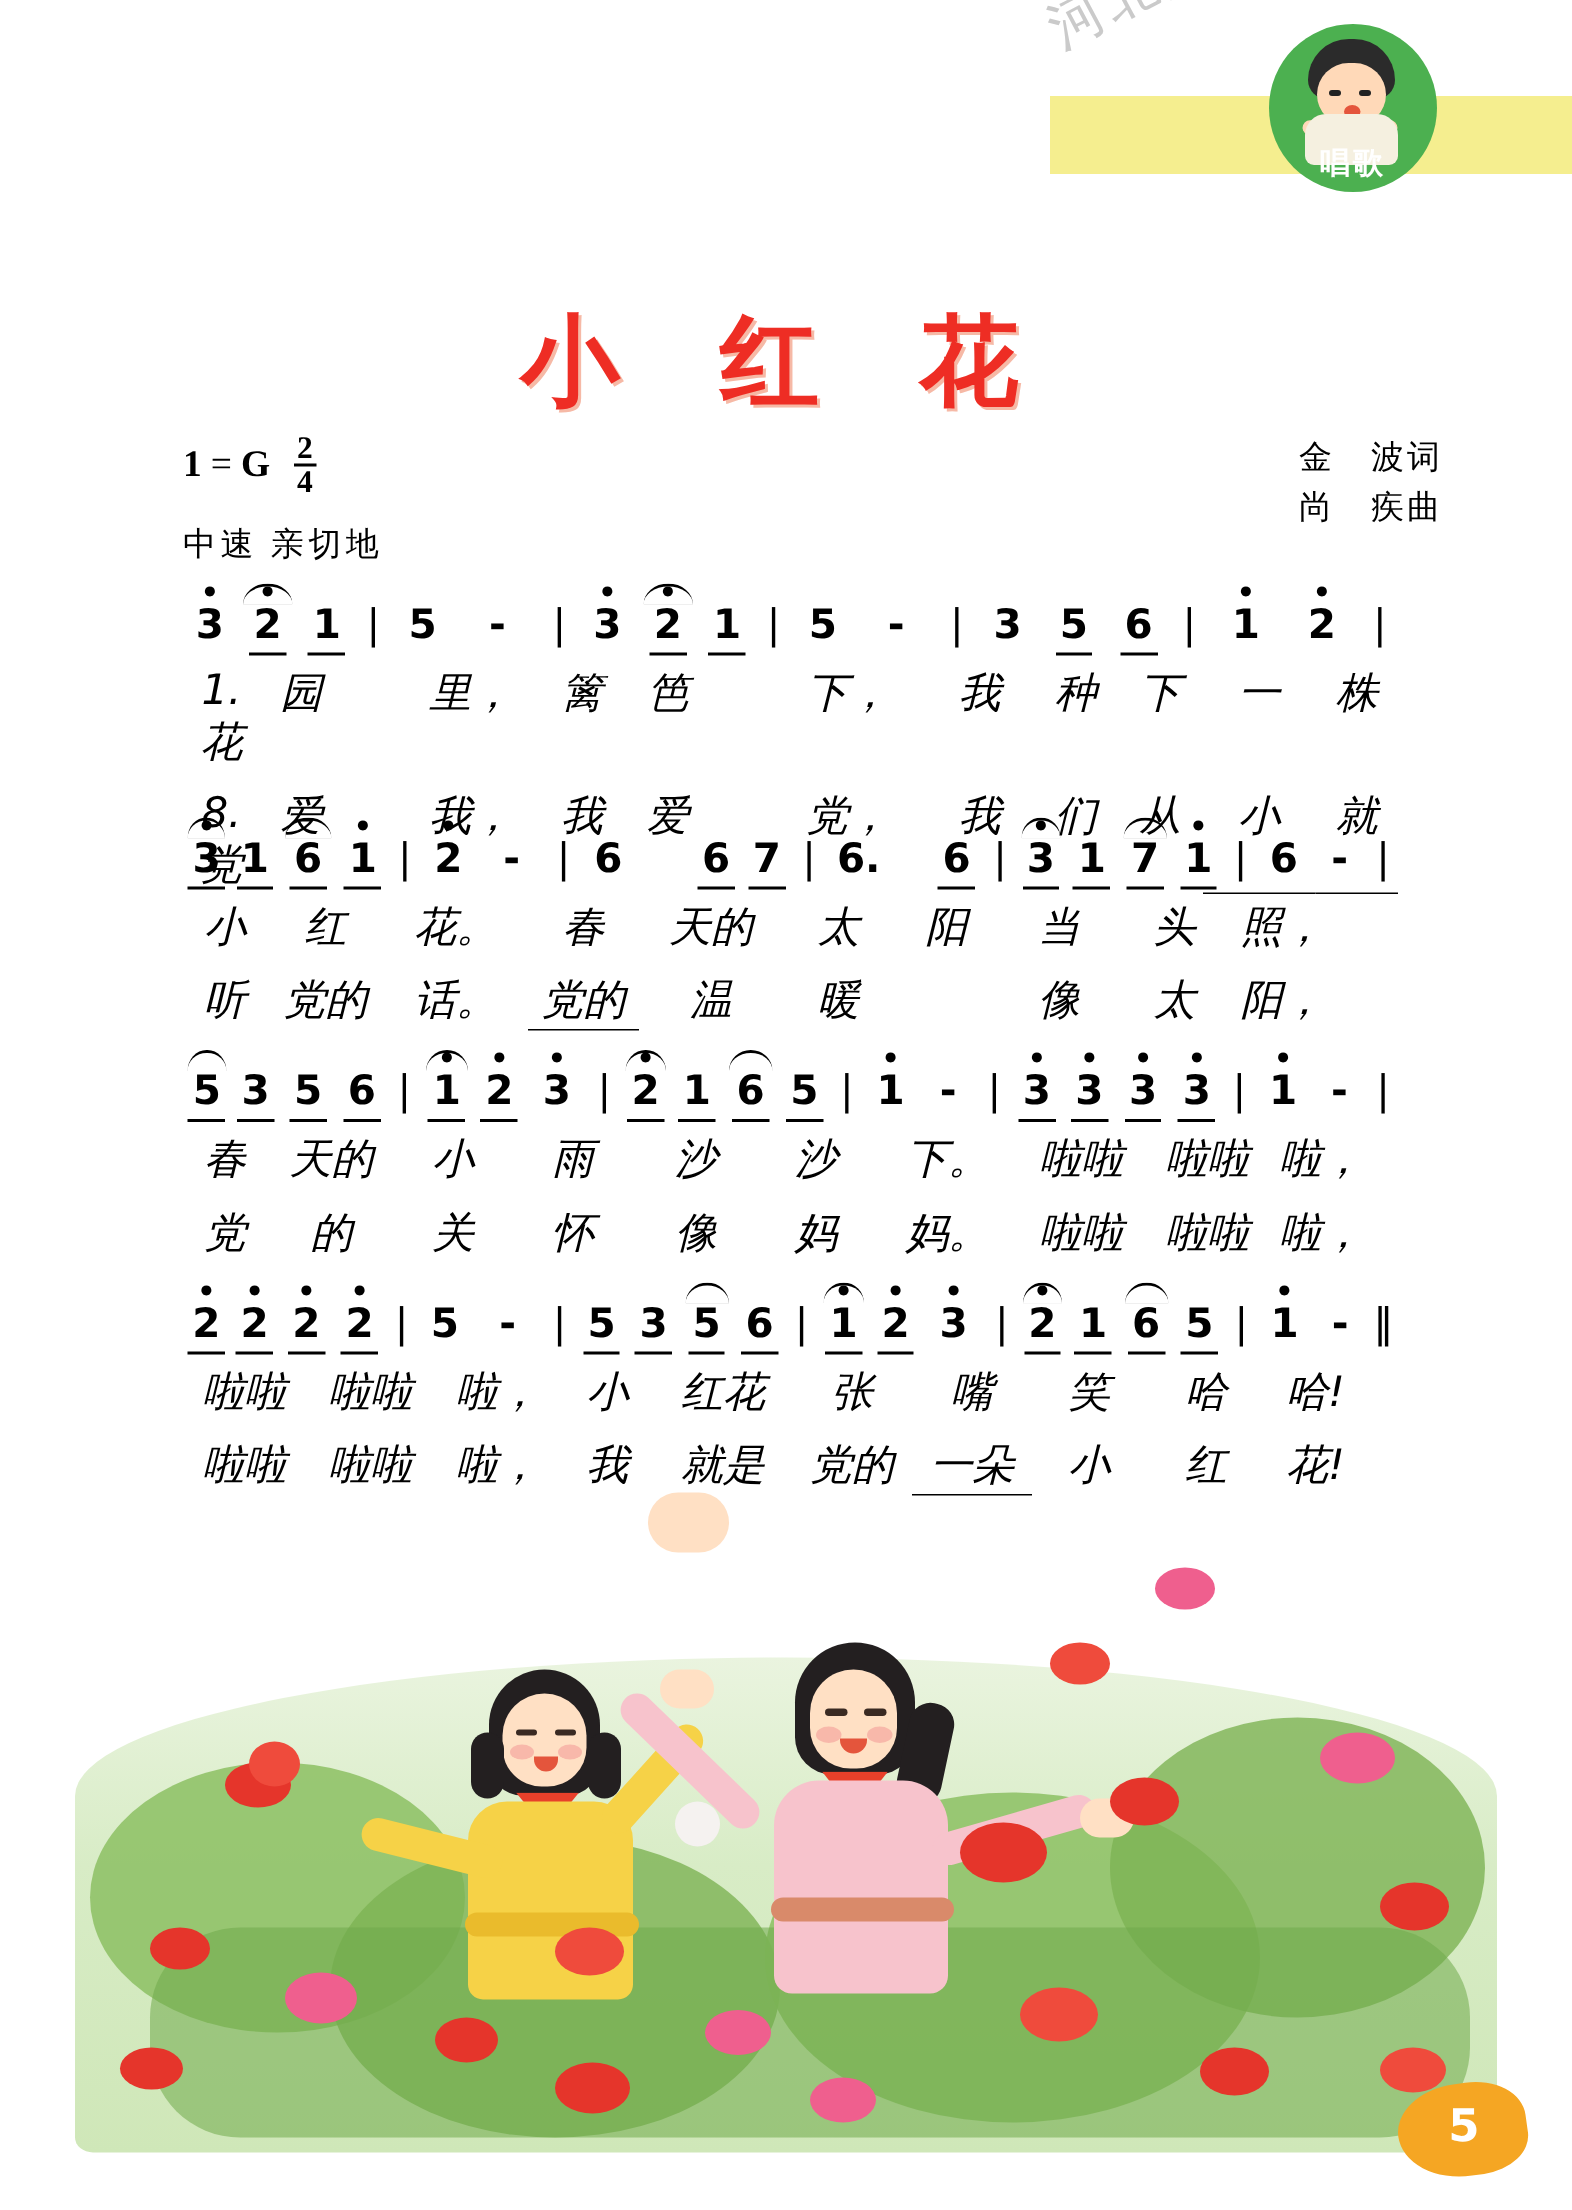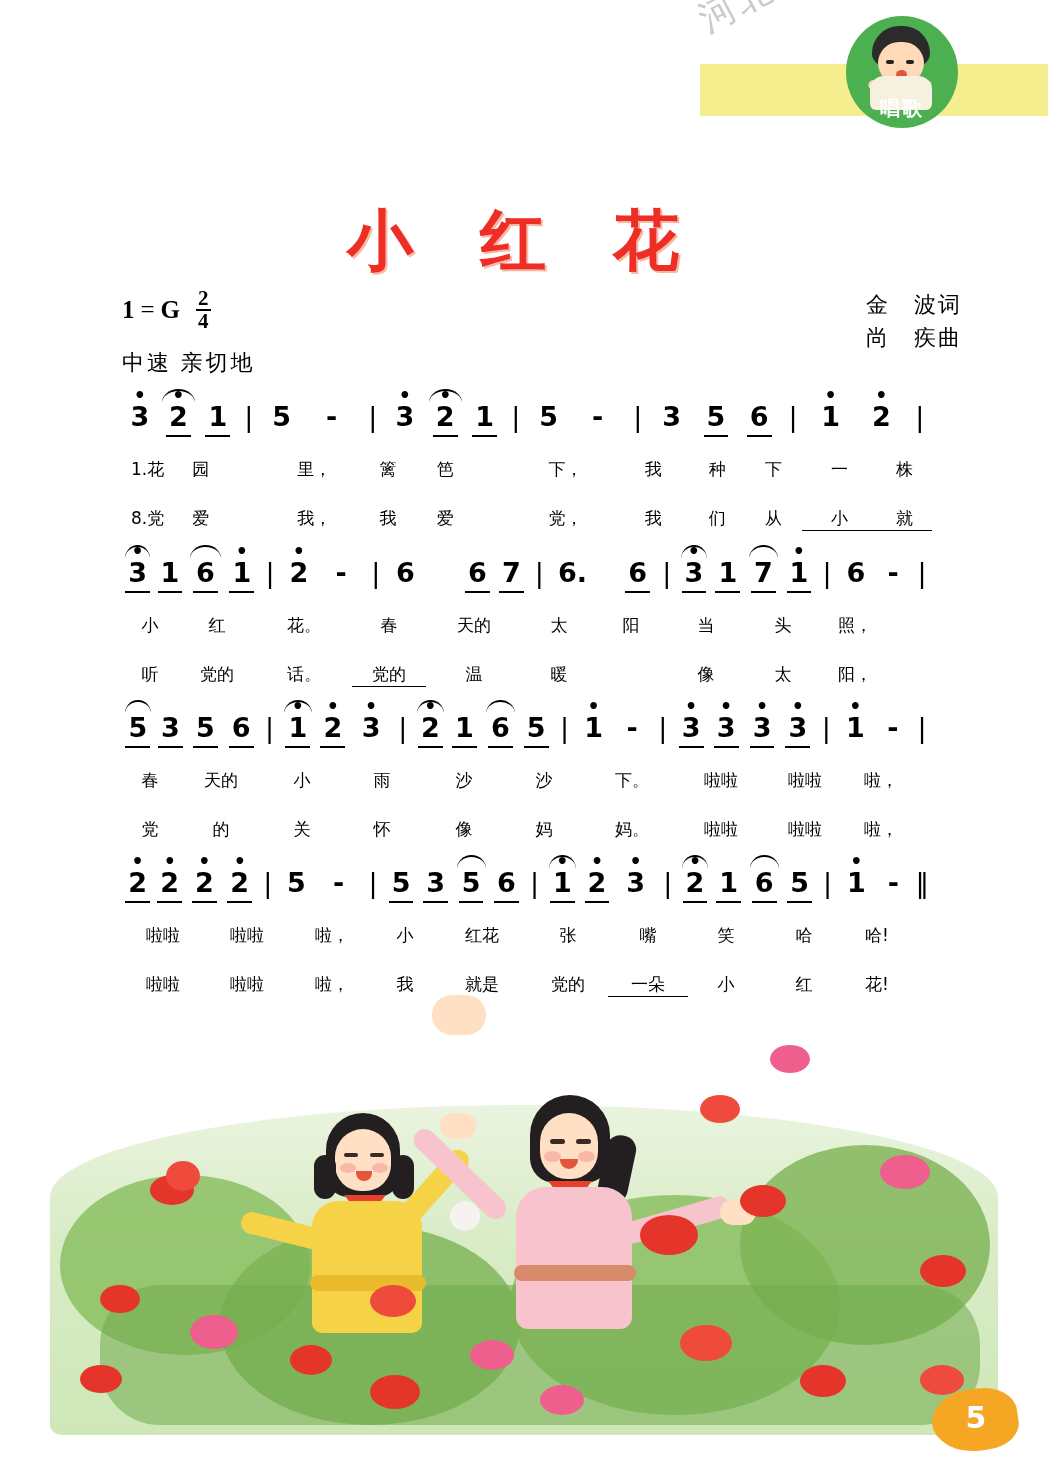--- a/index.html
+++ b/index.html
@@ -87,22 +87,23 @@
   }
   .under::after{
     content:"";position:absolute;left:-3px;right:-3px;bottom:-5px;height:2px;background:#000;
   }
   .slur{
     position:absolute;left:10%;right:10%;top:-12px;height:12px;
     border-top:2px solid #000;border-radius:50%/100% 100% 0 0;
   }
   .bar{font-weight:normal;font-size:27px;}
   .lyr{
-    display:flex;font-size:17px;letter-spacing:0;margin-top:26px;
+    display:flex;font-size:28px;letter-spacing:0;margin-top:11px;
     font-family:"DejaVu Sans", sans-serif;
+    font-style:italic;
   }
   .lyr .cell{text-align:center;}
   .ul{border-bottom:1.6px solid #000;}
   
   .art{position:absolute;left:40px;top:985px;width:968px;height:460px;}
   .ground{
     position:absolute;left:10px;top:120px;width:948px;height:330px;
     background:linear-gradient(180deg,#eaf4df 0%,#d8ecc6 42%,#cfe7b8 100%);
     border-radius:50% 50% 12px 12px/ 28% 28% 10px 10px;
   }

